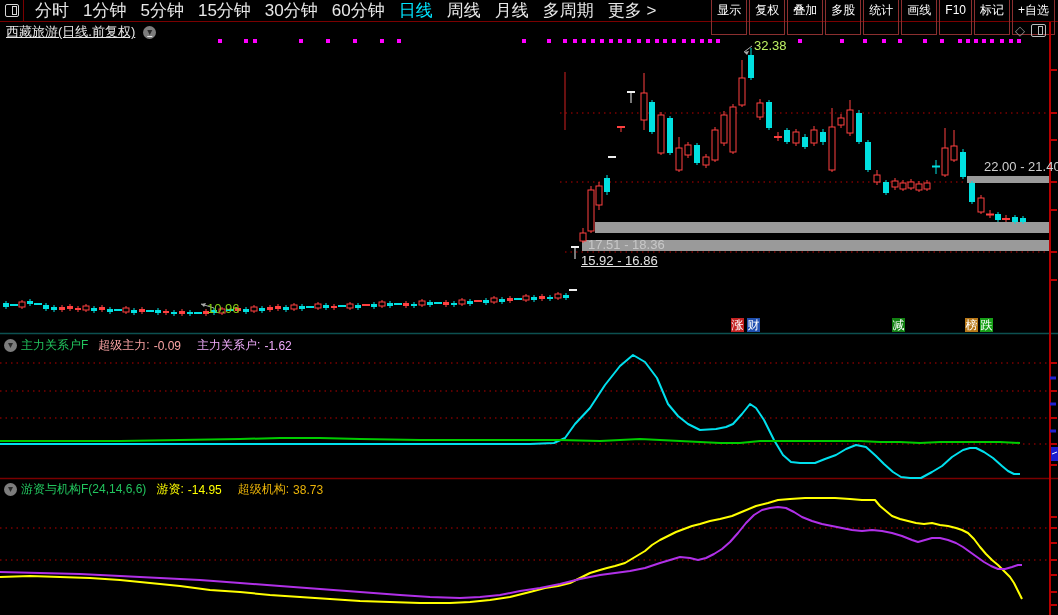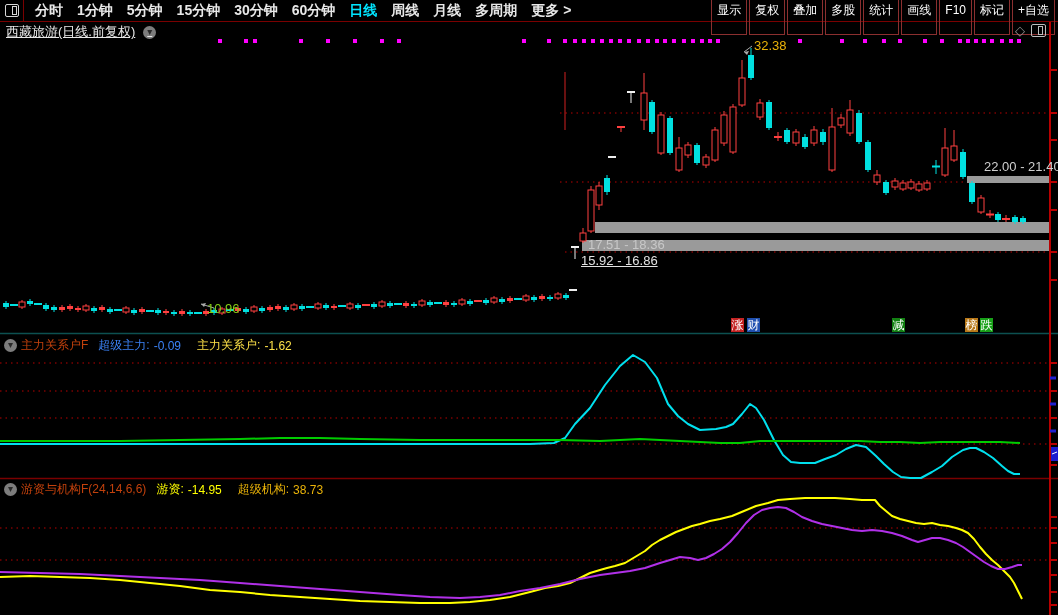--- a/index.html
+++ b/index.html
@@ -4,37 +4,37 @@
 <style>
   html,body{margin:0;padding:0;background:#000;}
   body{width:1058px;height:615px;position:relative;overflow:hidden;
        font-family:"Liberation Sans","DejaVu Sans",sans-serif;color:#e8e8e8;}
   
   #menubar{position:absolute;left:0;top:0;width:1058px;height:21px;
            display:flex;align-items:center;border-bottom:1px solid #7a0000;background:#000;}
   .win-icon{width:12px;height:11px;border:1px solid #d8d8d8;border-radius:2px;margin:0 4px 0 5px;position:relative;}
   .win-icon::after{content:"";position:absolute;left:6px;top:1px;width:3px;height:7px;border:1px solid #d8d8d8;}
   .mb-sep{width:1px;height:21px;background:#7a0000;margin-right:4px;}
-  .mb-item{font-size:14px;color:#e8e8e8;padding:0 7px;cursor:default;white-space:nowrap;font-weight:bold;}
+  .mb-item{font-size:17px;color:#e8e8e8;padding:0 7px;cursor:default;white-space:nowrap;}
   .mb-item.active{color:#00e5ff;}
   #toolbar{margin-left:auto;display:flex;align-items:center;padding-right:2px;}
   .tb-btn{border:1px solid #8b2f2f;color:#fff;font-size:12px;padding:16px 5px;height:15px;line-height:15px;
           margin:0 1px;white-space:nowrap;}
   
   .title-row{position:absolute;left:6px;top:23px;font-size:13px;color:#e8e8e8;display:flex;align-items:center;text-decoration:underline;}
   .chev-circle{display:inline-block;width:13px;height:13px;border-radius:50%;background:#7d7d7d;color:#2a2a2a;
                font-size:10px;line-height:11px;text-align:center;margin-left:8px;}
   .corner-icons{position:absolute;top:24px;right:12px;display:flex;align-items:center;gap:6px;}
   .diamond{color:#9a9a9a;font-size:13px;line-height:13px;}
   .sq-icon{width:13px;height:11px;border:1px solid #bdbdbd;border-radius:2px;position:relative;}
   .sq-icon::after{content:"";position:absolute;left:6px;top:1px;width:3px;height:7px;border:1px solid #bdbdbd;}
   
   .panel-head{position:absolute;left:4px;display:flex;align-items:center;font-size:12px;gap:4px;white-space:nowrap;}
-  .ph-name{color:#c2410c;margin-right:6px;}
-  .v-green{color:#3b82f6;} .v-cyan{color:#fde047;} .v-yellow{color:#ffff00;text-align:center;} .v-purple{color:#eab308;}
+  .ph-name{color:#22c55e;margin-right:6px;}
+  .v-green{color:#fca5a5;} .v-cyan{color:#f0abfc;} .v-yellow{color:#ffff00;text-align:center;} .v-purple{color:#eab308;}
   
   .plabel{position:absolute;font-size:13px;white-space:nowrap;}
   
   .badge{position:absolute;top:318px;width:13px;height:14px;line-height:14px;text-align:center;
          font-size:12px;color:#fff;}
   svg{position:absolute;left:0;top:0;}
 </style>
 </head>
 <body>
 
@@ -384,21 +384,21 @@
     <line x1="1050" y1="575" x2="1057" y2="575" stroke="#b80000" stroke-width="2"></line>
     <line x1="1050" y1="592" x2="1057" y2="592" stroke="#b80000" stroke-width="2"></line>
     <line x1="1050" y1="605" x2="1057" y2="605" stroke="#b80000" stroke-width="2"></line>
     <line x1="1050" y1="378" x2="1056" y2="378" stroke="#2020d0" stroke-width="3"></line>
     <line x1="1050" y1="404" x2="1056" y2="404" stroke="#2020d0" stroke-width="3"></line>
     <line x1="1050" y1="431" x2="1056" y2="431" stroke="#2020d0" stroke-width="3"></line>
     <rect x="1051" y="447" width="7" height="14" fill="#1c1cd0"></rect>
     <line x1="1052" y1="454" x2="1057" y2="452" stroke="#ffffff" stroke-width="1"></line>
   </svg>
 
-<div class="plabel" style="left:754px;top:38px;color:#eab308;">32.38</div>
+<div class="plabel" style="left:754px;top:38px;color:#bef264;">32.38</div>
 <div class="plabel" style="left:984px;top:159px;color:#cfcfcf;">22.00 - 21.40</div>
 <div class="plabel" style="left:588px;top:237px;color:#c8c8c8;">17.51 - 18.36</div>
 <div class="plabel" style="left:581px;top:253px;color:#e2e2e2;text-decoration:underline;">15.92 - 16.86</div>
 <div class="plabel" style="left:207px;top:301px;color:#84cc16;">10.96</div>
 
 <div id="badges">
     <div class="badge" style="left: 731px; background: rgb(196, 34, 34);">涨</div>
     <div class="badge" style="left: 747px; background: rgb(32, 80, 176);">财</div>
     <div class="badge" style="left: 892px; background: rgb(18, 128, 18);">减</div>
     <div class="badge" style="left: 965px; background: rgb(184, 120, 24);">榜</div>

